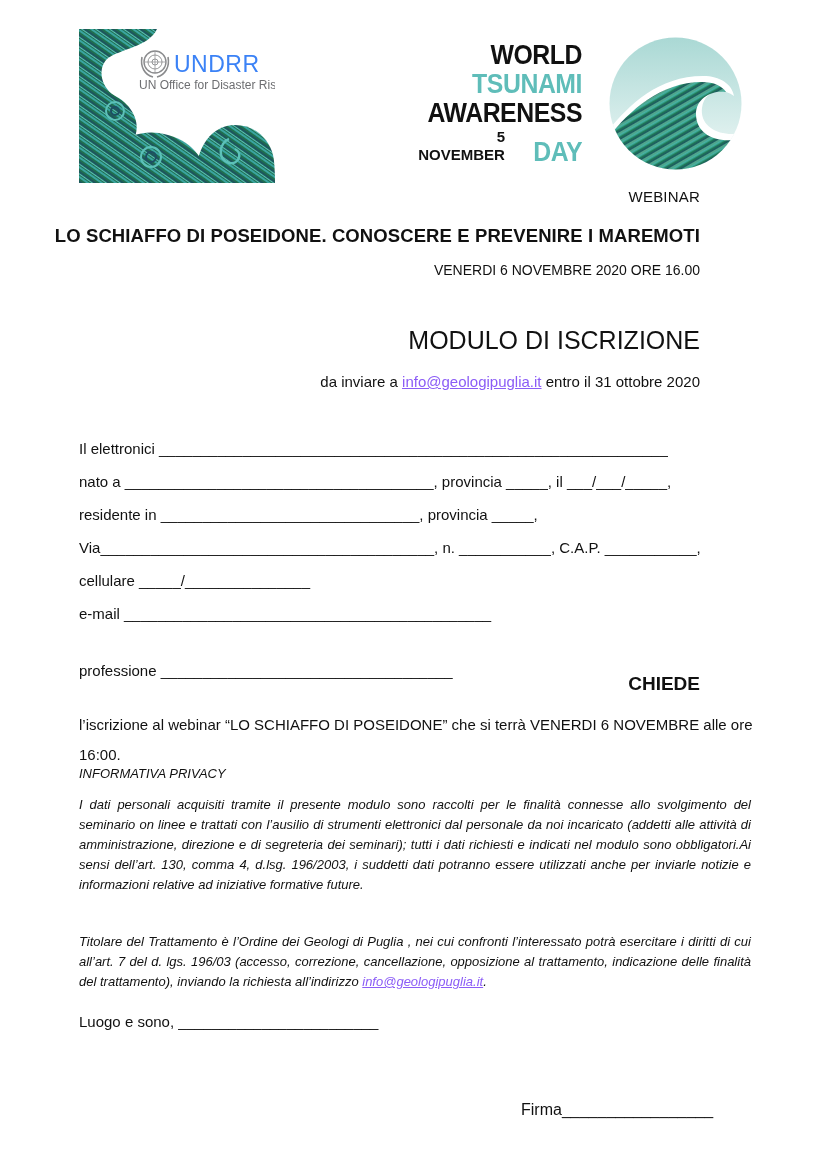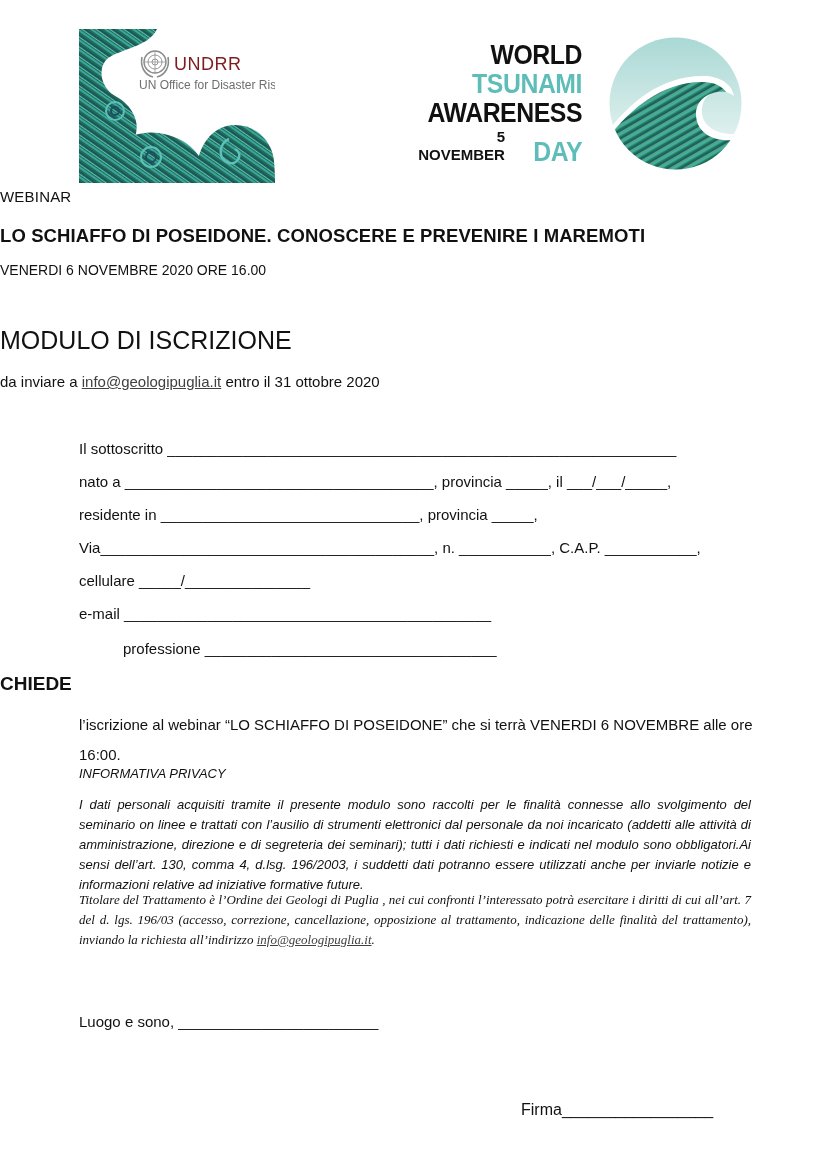--- a/index.html
+++ b/index.html
@@ -10,21 +10,21 @@
   }
   .abs { position: absolute; }
 
   
   #logo-left { left: 79px; top: 29px; width: 196px; height: 154px; overflow: hidden; }
   #logo-left svg { position: absolute; left: 0; top: 0; }
   .undrr-wrap { position: absolute; left: 60px; top: 18px; width: 140px; }
   .undrr-emblem { position: absolute; left: 0; top: 0; width: 32px; height: 32px; }
   .undrr-title {
     position: absolute; left: 35px; top: 4px;
-    font-size: 18px; letter-spacing: 0.5px; color: #7f1d1d; font-weight: normal;
+    font-size: 23px; letter-spacing: 0.5px; color: #3b82f6; font-weight: normal;
     line-height: 26px;
   }
   .undrr-sub {
     position: absolute; left: 0px; top: 34px; white-space: nowrap;
     font-size: 12px; color: #6d6e71; line-height: 9px;
   }
 
   
   #logo-right { left: 425px; top: 36px; width: 335px; height: 135px; }
   .wt-text { position: absolute; right: 178px; top: 5px; text-align: right; font-weight: bold; }
@@ -33,44 +33,44 @@
     font-weight: 900; font-size: 27px; line-height: 29px; letter-spacing: -0.5px;
     transform: scaleX(0.92); transform-origin: right center;
   }
   .wt-black { color: #111111; }
   .wt-teal { color: #5fbdb9; }
   .wt-last { display: flex; align-items: flex-end; justify-content: flex-end; gap: 24px; }
   .wt-date { font-size: 15px; font-weight: bold; color: #111; line-height: 18px; margin-bottom: 3px; }
   .wt-circle { position: absolute; left: 183px; top: 0px; width: 135px; height: 135px; }
 
   
-  .center { left: 0; width: 700px; text-align: left; }
+  .center { left: 0; width: 700px; text-align: right; }
   #webinar-label { top: 188px; font-size: 15px; letter-spacing: 0.2px; }
   #event-title { top: 225px; font-size: 18.5px; font-weight: bold; letter-spacing: 0.1px; }
   #event-date { top: 262px; font-size: 14px; }
   #form-title { top: 326px; font-size: 25px; text-underline-offset: 3px; }
   #send-line { top: 373px; font-size: 15px; }
-  a.link { color: #404040; text-decoration: underline; }
+  a.link { color: #8b5cf6; text-decoration: underline; }
 
   .field-line { left: 79px; font-size: 15px; white-space: pre; }
   #f1 { top: 440px; }
   #f2 { top: 473px; }
   #f3 { top: 506px; }
   #f4 { top: 539px; }
   #f5 { top: 572px; }
   #f6 { top: 605px; }
-  #f7 { top: 640px; margin-left: 44px; }
+  #f7 { top: 662px; }
 
   #chiede-title { top: 673px; font-size: 19px; font-weight: bold; }
   #chiede-text { left: 79px; top: 710px; width: 680px; font-size: 15px; line-height: 30px; }
 
   .privacy { left: 79px; width: 672px; font-style: italic; font-size: 13px; line-height: 20px; }
   #privacy-label { top: 764px; }
   #privacy-p1 { top: 795px; text-align: justify; }
-  #privacy-p2 { top: 890px; text-align: justify; font-family: Liberation Serif, serif; }
+  #privacy-p2 { top: 932px; text-align: justify; }
 
   #place-date { left: 79px; top: 1013px; font-size: 15px; white-space: pre; }
   #signature { left: 521px; top: 1069px; font-size: 16px; white-space: pre; margin-top: 32px; }
 </style>
 </head>
 <body>
 
 <div id="logo-left" class="abs">
   <svg width="196" height="154" viewBox="0 0 196 154">
     <defs>
@@ -143,21 +143,21 @@
 
 <div id="webinar-label" class="abs center">WEBINAR</div>
 <div id="event-title" class="abs center">LO SCHIAFFO DI POSEIDONE. CONOSCERE E PREVENIRE I MAREMOTI</div>
 <div id="event-date" class="abs center">VENERDI 6 NOVEMBRE 2020 ORE 16.00</div>
 
 <div id="form-title" class="abs center">MODULO DI ISCRIZIONE</div>
 <div id="send-line" class="abs center">
   <span>da inviare a </span><a class="link">info@geologipuglia.it</a><span> entro il 31 ottobre 2020</span>
 </div>
 
-<div id="f1" class="abs field-line">Il sottoscritto _____________________________________________________________</div>
+<div id="f1" class="abs field-line">Il elettronici _____________________________________________________________</div>
 <div id="f2" class="abs field-line">nato a _____________________________________, provincia _____, il ___/___/_____,</div>
 <div id="f3" class="abs field-line">residente in _______________________________, provincia _____,</div>
 <div id="f4" class="abs field-line">Via________________________________________, n. ___________, C.A.P. ___________,</div>
 <div id="f5" class="abs field-line">cellulare _____/_______________</div>
 <div id="f6" class="abs field-line">e-mail ____________________________________________</div>
 <div id="f7" class="abs field-line">professione ___________________________________</div>
 
 <div id="chiede-title" class="abs center">CHIEDE</div>
 <div id="chiede-text" class="abs">l’iscrizione al webinar “LO SCHIAFFO DI POSEIDONE” che si terrà VENERDI 6 NOVEMBRE alle ore 16:00.</div>
 

